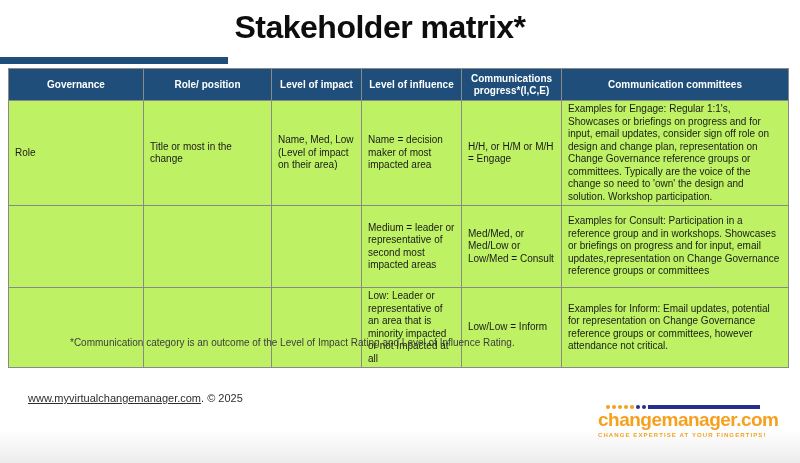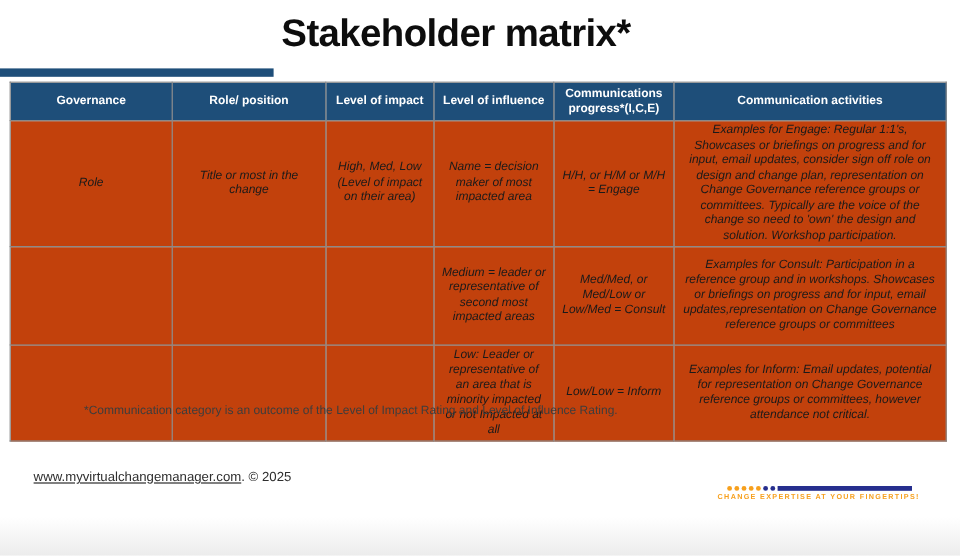--- a/index.html
+++ b/index.html
@@ -29,23 +29,23 @@
     position:absolute;left:8px;top:68px;width:780px;
     border-collapse:collapse;table-layout:fixed;
   }
   table.matrix th{
     background:var(--accent);color:#ffffff;font-weight:bold;font-size:10px;
     border:1px solid var(--table-border);height:32px;text-align:center;
     vertical-align:middle;padding:1px 4px;line-height:1.2;
   }
   table.matrix td{
     border:1px solid var(--table-border);
-    font-style:italic;font-size:10px;color:#1a1a1a;
-    text-align:center;vertical-align:middle;
-    padding:2px 6px;line-height:1.25;background:#c2410c;
+    font-size:10px;color:#1a1a1a;
+    vertical-align:middle;
+    padding:2px 6px;line-height:1.25;background:#bef264;
   }
   tr.r1{height:104px;} tr.r2{height:82px;} tr.r3{height:60px;}
   td.influence{font-size:8.5px;}
   td.category{font-size:9.5px;}
   td.activities{
     text-align:left;vertical-align:top;font-size:10.5px;
     padding:2px 7px;line-height:1.24;
   }
   .footnotes{
     position:absolute;left:42px;top:336px;
@@ -94,28 +94,28 @@
       <col style="width:100px">
       <col style="width:227px">
   </colgroup>
   <thead>
     <tr>
       <th>Governance</th>
       <th>Role/ position</th>
       <th>Level of impact</th>
       <th>Level of influence</th>
       <th>Communications progress*(I,C,E)</th>
-      <th>Communication activities</th>
+      <th>Communication committees</th>
     </tr>
   </thead>
   <tbody>
     <tr class="r1">
       <td>Role</td>
       <td>Title or most in the change</td>
-      <td>High, Med, Low (Level of impact on their area)</td>
+      <td>Name, Med, Low (Level of impact on their area)</td>
       <td class="influence">Name = decision maker of most impacted area</td>
       <td class="category">H/H, or H/M or M/H = Engage</td>
       <td class="activities">Examples for Engage: Regular 1:1's, Showcases or briefings on progress and for input, email updates, consider sign off role on design and change plan, representation on Change Governance reference groups or committees. Typically are the voice of the change so need to 'own' the design and solution. Workshop participation.</td>
     </tr>
     <tr class="r2">
       <td></td>
       <td></td>
       <td></td>
       <td class="influence">Medium = leader  or representative of second most impacted areas</td>
       <td class="category">Med/Med, or Med/Low or Low/Med = Consult</td>
@@ -144,14 +144,15 @@
   <div class="logo-top">
     <span class="dot o"></span>
     <span class="dot o"></span>
     <span class="dot o"></span>
     <span class="dot o"></span>
     <span class="dot o"></span>
     <span class="dot n"></span>
     <span class="dot n"></span>
     <span class="rule"></span>
   </div>
+  <div class="logo-domain">changemanager.com</div>
   <div class="logo-tagline">CHANGE EXPERTISE AT YOUR FINGERTIPS!</div>
 </div>
 
 </body></html>

